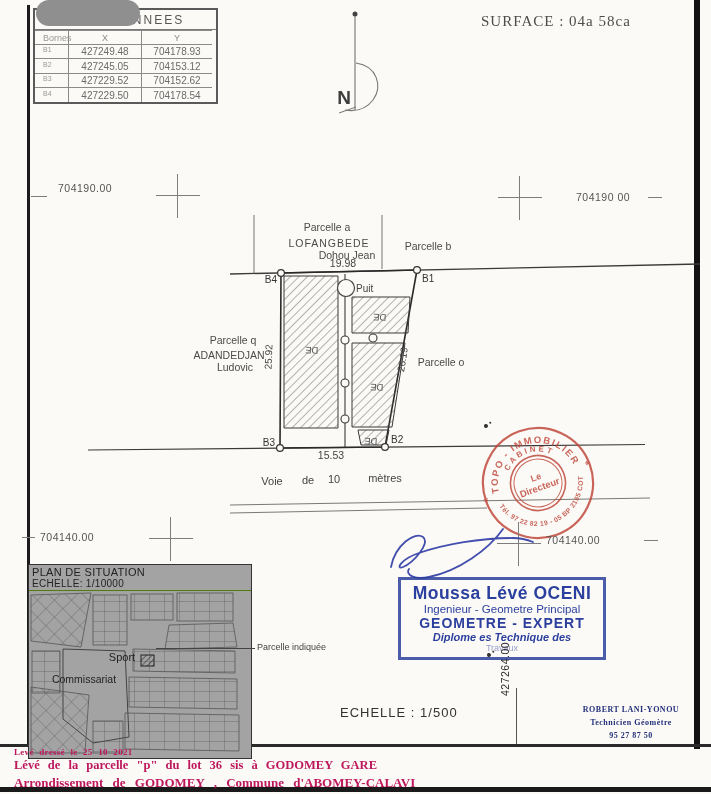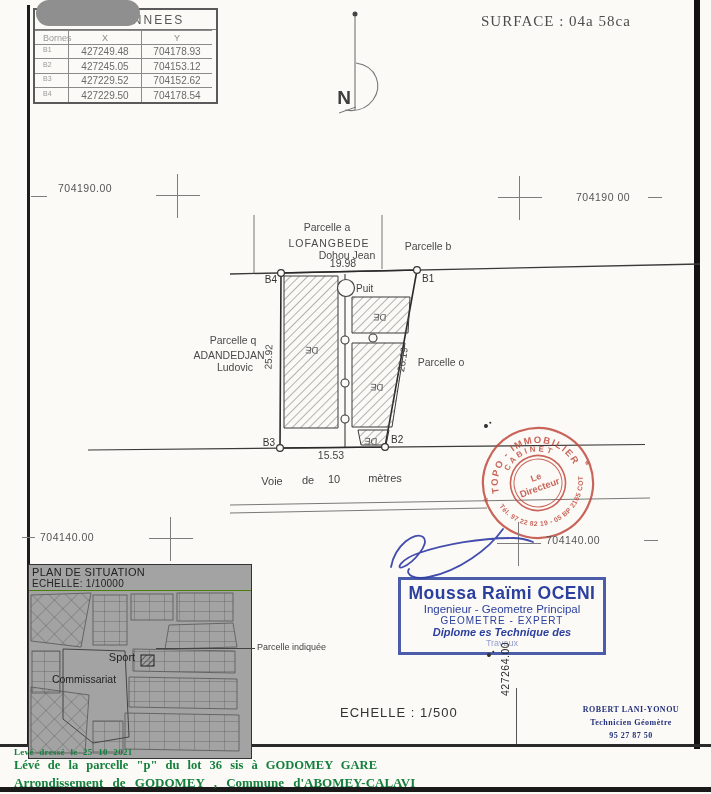--- a/index.html
+++ b/index.html
@@ -39,36 +39,36 @@
   .sit-title{font-size:11px;color:#222;padding:1px 0 0 3px;letter-spacing:.3px;}
   .sit-scale{font-size:10px;color:#222;padding:0 0 1px 3px;border-bottom:1px solid #4d7c0f;letter-spacing:.3px;}
   .leader{left:156px;top:648px;width:99px;height:1px;background:#444;z-index:4;}
   .indicated{left:257px;top:642px;font-size:9px;color:#444;white-space:nowrap;}
 
   
   .blue-box{left:398px;top:577px;width:202px;border:3px solid rgba(43,63,158,.85);
             text-align:center;color:#2b3f9e;padding:3px 0 4px;background:rgba(255,255,255,0);}
   .bb-name{font-size:17.5px;font-weight:bold;letter-spacing:.5px;line-height:1.15;}
   .bb-l2{font-size:11.5px;font-weight:normal;}
-  .bb-l3{font-size:10px;font-weight:normal;letter-spacing:1px;}
+  .bb-l3{font-size:14px;font-weight:bold;letter-spacing:1px;}
   .bb-l4{font-size:11px;font-weight:bold;font-style:italic;}
   .bb-l5{font-size:9px;opacity:.5;font-weight:normal;}
 
   .navy-stamp{left:576px;top:704px;width:110px;text-align:center;color:#23307a;
               font-family:Liberation Serif, serif;font-weight:bold;font-size:8px;
               letter-spacing:.5px;line-height:1.6;}
 
   .vert-coord{left:499px;top:610px;height:86px;writing-mode:vertical-rl;transform:rotate(180deg);
               font-size:10.5px;color:#2a2a2a;letter-spacing:.5px;}
   .vline-bottom{left:516px;top:688px;width:1px;height:56px;background:#555;}
 
   .scale-main{left:340px;top:705px;font-size:13px;color:#333;letter-spacing:1px;}
 
   
-  .footer{left:14px;top:747px;font-family:"Liberation Serif",serif;color:#15803d;}
+  .footer{left:14px;top:747px;font-family:"Liberation Serif",serif;color:#be185d;}
   .f1{font-size:9px;font-weight:bold;word-spacing:3px;letter-spacing:.3px;}
   .f2{font-size:12.5px;font-weight:bold;word-spacing:5px;margin-top:1px;}
   .f3{font-size:13px;font-weight:bold;word-spacing:6px;margin-top:2px;}
 
   .pmark{position:absolute;width:4px;height:4px;border-radius:50%;background:#333;
          box-shadow:5px -2px 0 -1px #333;transform:rotate(-15deg);}
   svg text{font-family:"Liberation Sans",sans-serif;}
 </style>
 </head>
 <body>
@@ -251,21 +251,21 @@
       <rect x="64" y="130" width="30" height="32" fill="url(#mgrid)" stroke="#555" stroke-width=".8"></rect>
       <rect x="112" y="64" width="13" height="11" fill="url(#phatch)" stroke="#222" stroke-width="1"></rect>
       <text x="93" y="70" font-size="11" fill="#222" text-anchor="middle">Sport</text>
       <text x="55" y="92" font-size="10.5" fill="#222" text-anchor="middle">Commissariat</text>
     </svg>
   </div>
   <div class="abs leader"></div>
   <div class="abs indicated">Parcelle indiquée</div>
 
   <div class="abs blue-box">
-    <div class="bb-name">Moussa Raïmi OCENI</div>
+    <div class="bb-name">Moussa Lévé OCENI</div>
     <div class="bb-l2">Ingenieur - Geometre Principal</div>
     <div class="bb-l3">GEOMETRE - EXPERT</div>
     <div class="bb-l4">Diplome es Technique des</div>
     <div class="bb-l5">Travaux</div>
   </div>
 
   <div class="abs vert-coord">427264.00</div>
   <div class="abs vline-bottom"></div>
 
   <div class="pmark" style="left:484px;top:424px;"></div>

